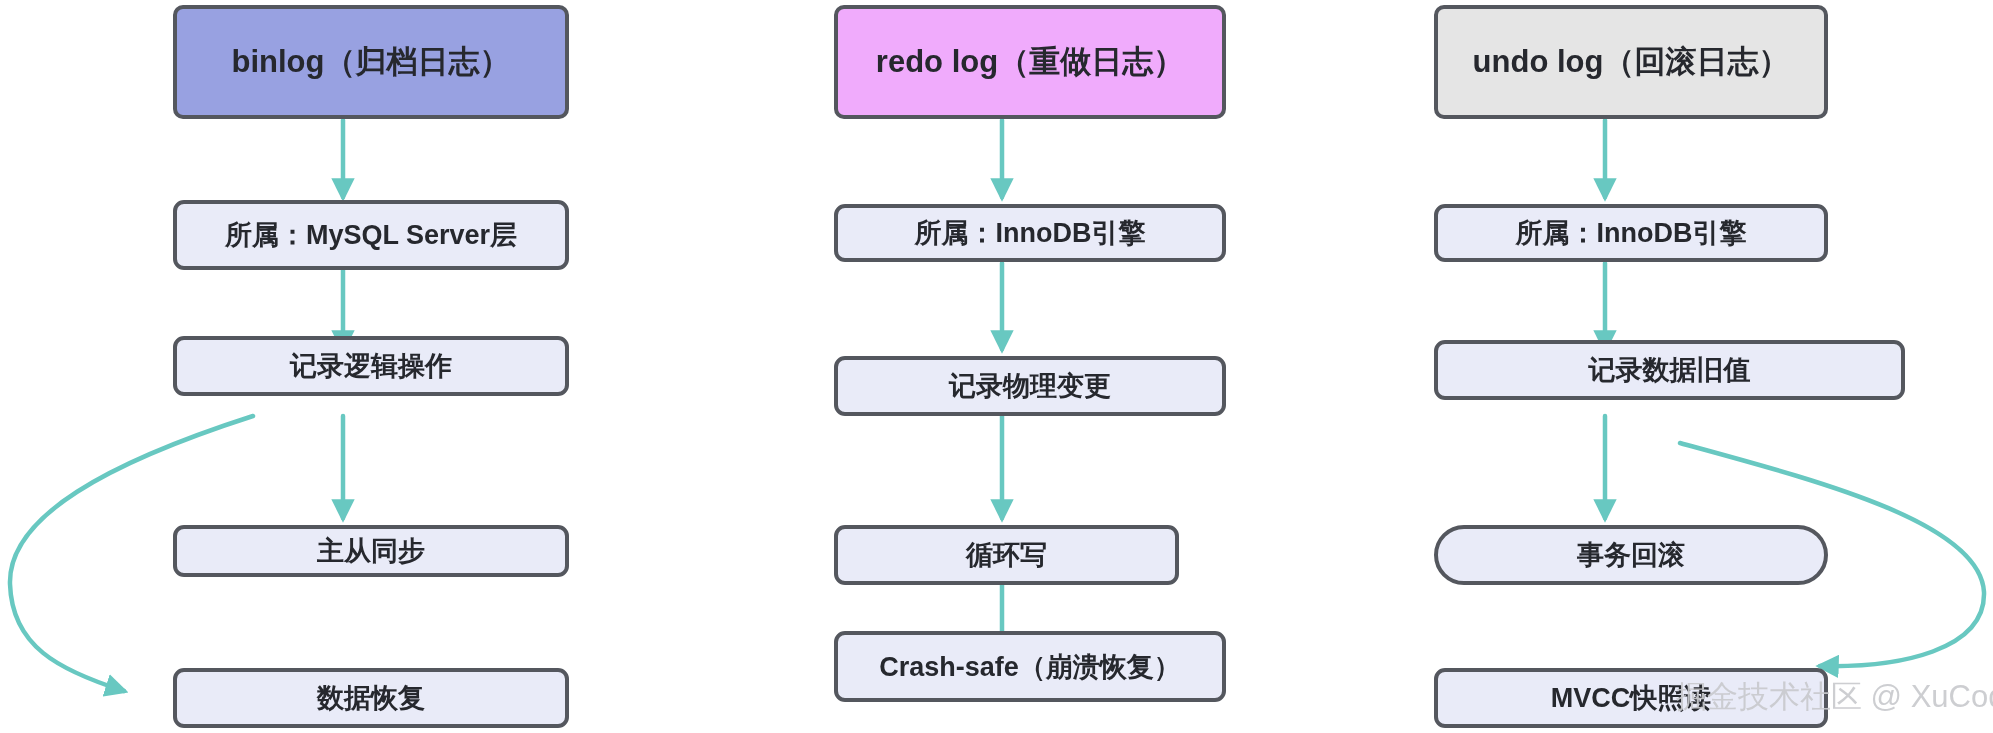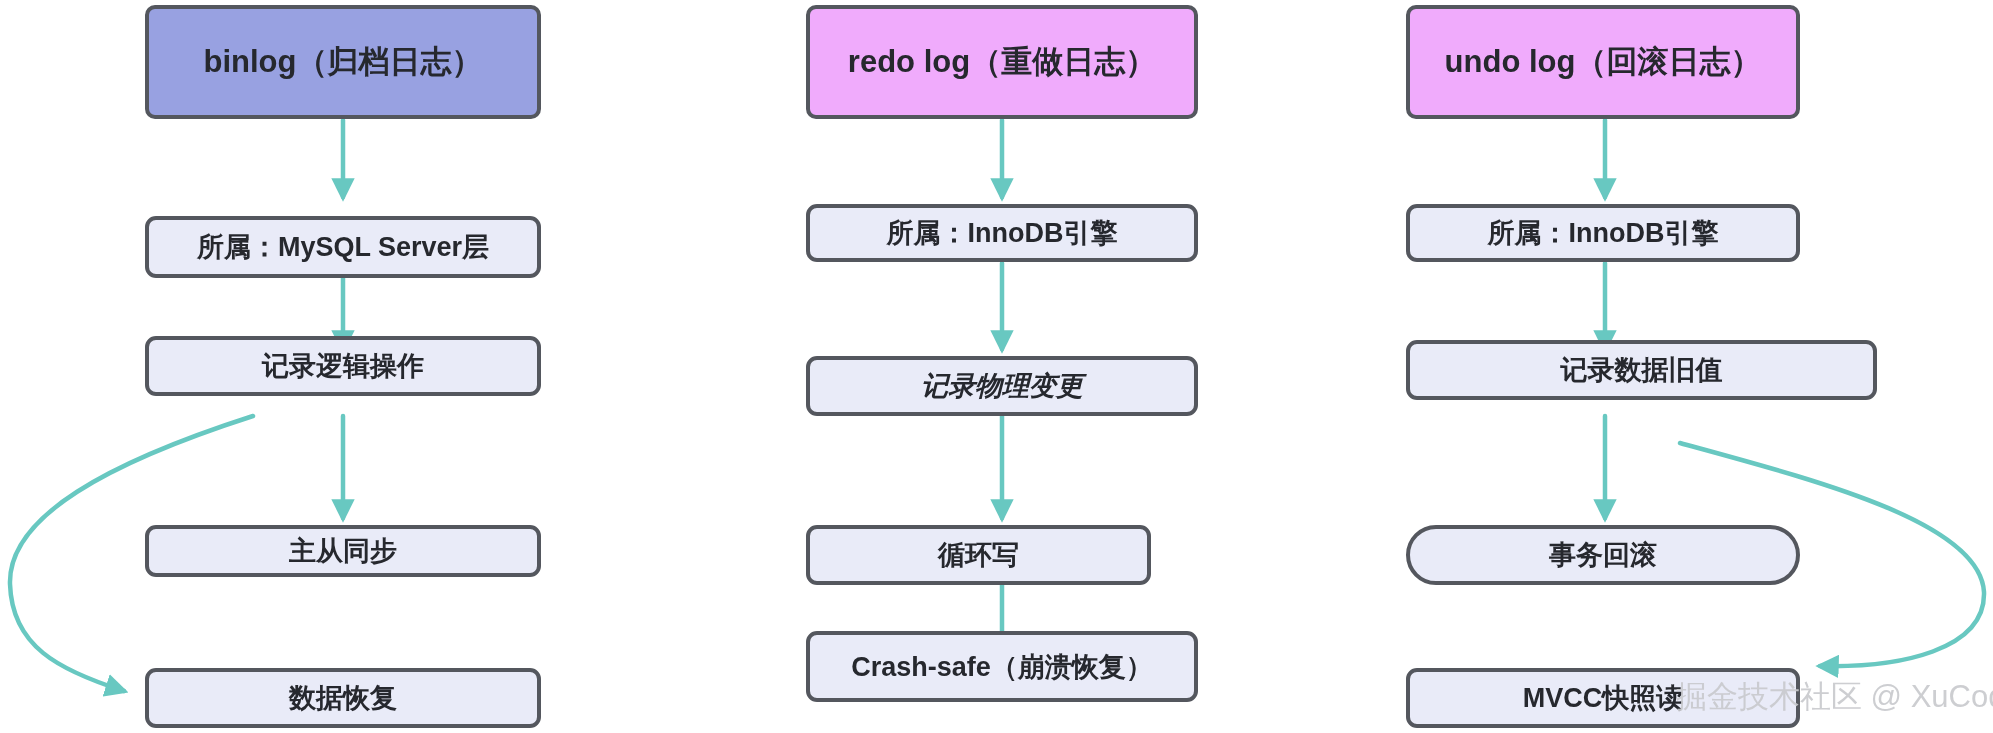--- a/index.html
+++ b/index.html
@@ -33,20 +33,21 @@
     align-items: center;
     justify-content: center;
     background: var(--node-bg);
     border: 4px solid var(--node-border);
     border-radius: 11px;
     color: var(--text);
     font-weight: bold;
     font-size: 27px;
     z-index: 1;
     white-space: nowrap;
+    margin-left: 28px;
   }
   .header-node {
     font-size: 31px;
     border-radius: 10px;
   }
   .watermark {
     position: absolute;
     left: 1676px;
     top: 676px;
     z-index: 3;
@@ -81,32 +82,32 @@
     <line class="arrow" x1="1002" y1="585" x2="1002" y2="661" marker-end="url(#ah)"></line>
 
     <line class="arrow" x1="1605" y1="120" x2="1605" y2="197" marker-end="url(#ah)"></line>
     <line class="arrow" x1="1605" y1="263" x2="1605" y2="349" marker-end="url(#ah)"></line>
     <line class="arrow" x1="1605" y1="416" x2="1605" y2="518" marker-end="url(#ah)"></line>
 
     <path class="arrow" d="M 1680 443 C 1815 480, 1980 522, 1984 592 C 1986 650, 1900 668, 1820 666" marker-end="url(#ah)"></path>
   </svg>
 
   <div class="node header-node" style="left: 145px; top: 5px; width: 396px; height: 114px; background: rgb(152, 161, 225);">binlog（归档日志）</div>
-  <div class="node" style="left:145px; top:216px; width:396px; height:62px;">所属：MySQL Server层</div>
+  <div class="node" style="left:145px; top:200px; width:396px; height:70px;">所属：MySQL Server层</div>
   <div class="node" style="left:145px; top:336px; width:396px; height:60px;">记录逻辑操作</div>
   <div class="node" style="left:145px; top:525px; width:396px; height:52px;">主从同步</div>
   <div class="node" style="left:145px; top:668px; width:396px; height:60px;text-align:right;">数据恢复</div>
 
   <div class="node header-node" style="left: 806px; top: 5px; width: 392px; height: 114px; background: #f0abfc;">redo log（重做日志）</div>
   <div class="node" style="left:806px; top:204px; width:392px; height:58px;">所属：InnoDB引擎</div>
-  <div class="node" style="left:806px; top:356px; width:392px; height:60px;font-style:italic;">记录物理变更</div>
+  <div class="node" style="left:806px; top:356px; width:392px; height:60px;">记录物理变更</div>
   <div class="node" style="left:806px; top:525px; width:345px; height:60px;">循环写</div>
   <div class="node" style="left:806px; top:631px; width:392px; height:71px;">Crash-safe（崩溃恢复）</div>
 
-  <div class="node header-node" style="left: 1406px; top: 5px; width: 394px; height: 114px; background: #f0abfc;">undo log（回滚日志）</div>
+  <div class="node header-node" style="left: 1406px; top: 5px; width: 394px; height: 114px; background: #e5e5e5;">undo log（回滚日志）</div>
   <div class="node" style="left:1406px; top:204px; width:394px; height:58px;">所属：InnoDB引擎</div>
   <div class="node" style="left:1406px; top:340px; width:471px; height:60px;">记录数据旧值</div>
   <div class="node" style="left:1406px; top:525px; width:394px; height:60px;border-radius:30px;">事务回滚</div>
   <div class="node" style="left:1406px; top:668px; width:394px; height:60px;">MVCC快照读</div>
 
   <div class="watermark" style="color: rgb(201, 202, 206);">掘金技术社区 @ XuCoder</div>
 
 </div>
 
 </body></html>

